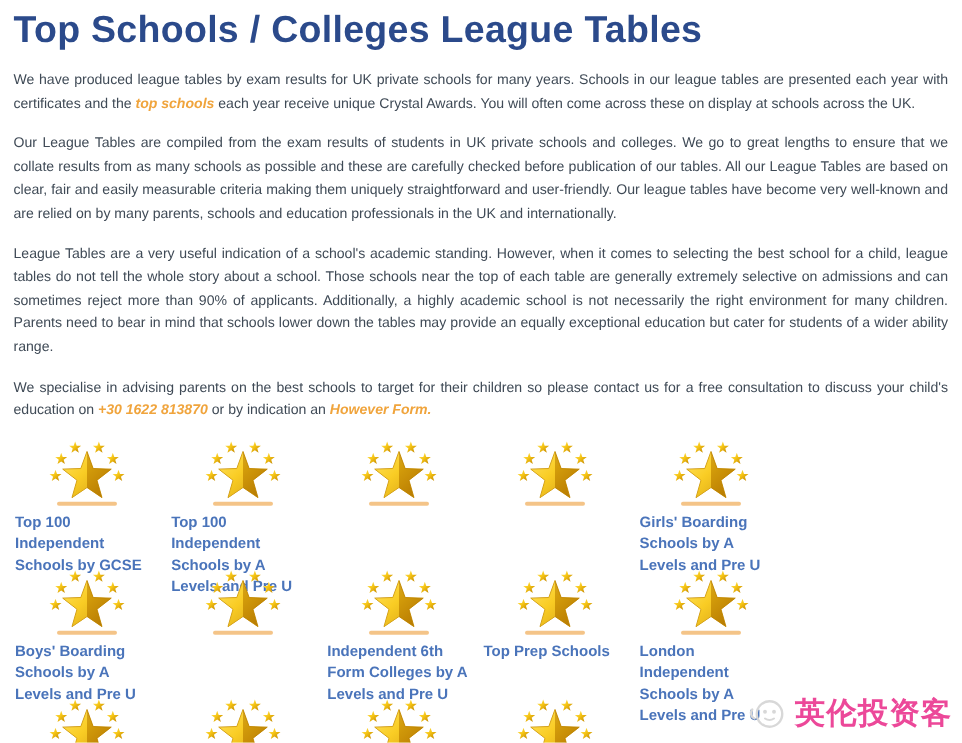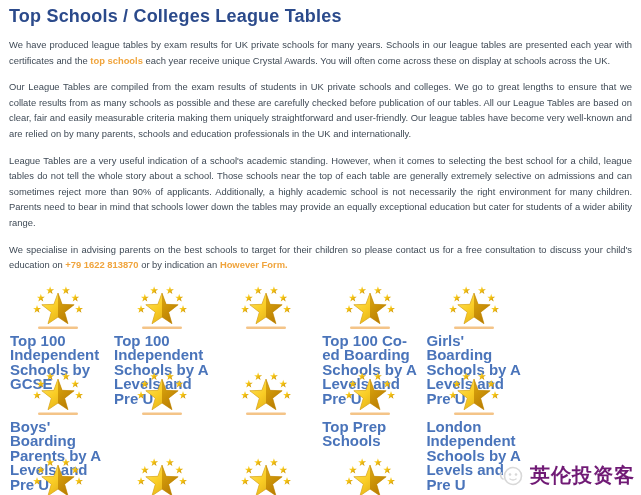--- a/index.html
+++ b/index.html
@@ -5,68 +5,68 @@
   html,body{margin:0;padding:0;}
   body{
     width:641px;height:495px;overflow:hidden;position:relative;
     background:#ffffff;
     font-family:"Liberation Sans","DejaVu Sans",sans-serif;
     -webkit-font-smoothing:antialiased;
   }
   .page{padding:2px 9px 0 9px;}
   h1.page-title{
     margin:4px 0 10px 0;
-    font-size:18px;font-weight:bold;letter-spacing:.2px;
+    font-size:25px;font-weight:bold;letter-spacing:.2px;
     color:#2b4a8b;
   }
   p.body-text{
     margin:0 0 11px 0;
     font-size:9.4px;line-height:15.6px;
     color:#3f4a56;text-align:justify;
   }
-  .link{color:#f0a43c;font-weight:bold;cursor:pointer;text-decoration:none;}
+  .link{color:#f0a43c;font-weight:bold;cursor:pointer;text-decoration:none;font-style:italic;}
   .awards-grid{
     display:flex;flex-wrap:wrap;align-items:flex-start;
     margin-top:2px;
   }
   .award-cell{
     width:104.1px;height:86px;
     box-sizing:border-box;
     padding:0 8px 0 1px;
   }
   .award-icon-wrap{
     height:46px;display:flex;flex-direction:column;align-items:center;justify-content:flex-start;
     cursor:pointer;
   }
   .award-label{
     display:block;margin-top:4px;
-    font-size:15px;line-height:14.5px;font-weight:bold;
+    font-size:10px;line-height:14.5px;font-weight:bold;
     color:#4a74ba;cursor:pointer;
   }
   .watermark{
     position:absolute;right:6px;bottom:6px;
     display:flex;align-items:center;gap:5px;
-    color:#701a75;font-size:20px;font-weight:bold;letter-spacing:1px;
+    color:#ec4899;font-size:20px;font-weight:bold;letter-spacing:1px;
     user-select:none;
   }
 </style>
 </head>
 <body>
 
 <div class="page">
 
   <h1 class="page-title">Top Schools / Colleges League Tables</h1>
 
   <p class="body-text"><span>We have produced league tables by exam results for UK private schools for many years. Schools in our league tables are presented each year with certificates and the </span><span class="link">top schools</span><span> each year receive unique Crystal Awards. You will often come across these on display at schools across the UK.</span></p>
 
   <p class="body-text">Our League Tables are compiled from the exam results of students in UK private schools and colleges. We go to great lengths to ensure that we collate results from as many schools as possible and these are carefully checked before publication of our tables. All our League Tables are based on clear, fair and easily measurable criteria making them uniquely straightforward and user-friendly. Our league tables have become very well-known and are relied on by many parents, schools and education professionals in the UK and internationally.</p>
 
   <p class="body-text">League Tables are a very useful indication of a school's academic standing. However, when it comes to selecting the best school for a child, league tables do not tell the whole story about a school. Those schools near the top of each table are generally extremely selective on admissions and can sometimes reject more than 90% of applicants. Additionally, a highly academic school is not necessarily the right environment for many children. Parents need to bear in mind that schools lower down the tables may provide an equally exceptional education but cater for students of a wider ability range.</p>
 
-  <p class="body-text"><span>We specialise in advising parents on the best schools to target for their children so please contact us for a free consultation to discuss your child's education on </span><span class="link">+79 1622 813870</span><span> or by indication an </span><span class="link">However Form.</span></p>
+  <p class="body-text"><span>We specialise in advising parents on the best schools to target for their children so please contact us for a free consultation to discuss your child's education on </span><span class="link">+30 1622 813870</span><span> or by indication an </span><span class="link">However Form.</span></p>
 
   <div class="awards-grid">
   <div class="award-cell">
     <div class="award-icon-wrap">
       <svg width="58" height="46" viewBox="0 0 58 46" aria-hidden="true">
         <defs>
           <linearGradient id="gGold" x1="0" y1="0" x2="1" y2="1">
             <stop offset="0" stop-color="#ffe873"></stop>
             <stop offset="0.45" stop-color="#f6c514"></stop>
             <stop offset="1" stop-color="#b97c00"></stop>
@@ -167,21 +167,20 @@
         <use href="#ssStar" transform="translate(21.1,6.5)" fill="url(#gGold)"></use>
         <use href="#ssStar" transform="translate(36.9,6.5)" fill="url(#gGold)"></use>
         <use href="#ssStar" transform="translate(11.8,14)" fill="url(#gGold)"></use>
         <use href="#ssStar" transform="translate(46.2,14)" fill="url(#gGold)"></use>
         <use href="#ssStar" transform="translate(8,25.3)" fill="url(#gGold)"></use>
         <use href="#ssStar" transform="translate(50,25.3)" fill="url(#gGold)"></use>
 
         <rect x="9" y="42.5" width="40" height="2.6" rx="1.3" fill="#f0b060" opacity="0.75"></rect>
       </svg>
     </div>
-    <span class="award-label">Top 100 Co-ed Boarding Schools by A Levels and Pre U</span>
   </div>
 
   <div class="award-cell">
     <div class="award-icon-wrap">
       <svg width="58" height="46" viewBox="0 0 58 46" aria-hidden="true">
         <defs>
           <linearGradient id="gGold" x1="0" y1="0" x2="1" y2="1">
             <stop offset="0" stop-color="#ffe873"></stop>
             <stop offset="0.45" stop-color="#f6c514"></stop>
             <stop offset="1" stop-color="#b97c00"></stop>
@@ -225,77 +224,78 @@
         <use href="#ssStar" transform="translate(21.1,6.5)" fill="url(#gGold)"></use>
         <use href="#ssStar" transform="translate(36.9,6.5)" fill="url(#gGold)"></use>
         <use href="#ssStar" transform="translate(11.8,14)" fill="url(#gGold)"></use>
         <use href="#ssStar" transform="translate(46.2,14)" fill="url(#gGold)"></use>
         <use href="#ssStar" transform="translate(8,25.3)" fill="url(#gGold)"></use>
         <use href="#ssStar" transform="translate(50,25.3)" fill="url(#gGold)"></use>
 
         <rect x="9" y="42.5" width="40" height="2.6" rx="1.3" fill="#f0b060" opacity="0.75"></rect>
       </svg>
     </div>
-    <span class="award-label">Boys' Boarding Parents by A Levels and Pre U</span>
-  </div>
-
-  <div class="award-cell">
-    <div class="award-icon-wrap">
-      <svg width="58" height="46" viewBox="0 0 58 46" aria-hidden="true">
-        <defs>
-          <linearGradient id="gGold" x1="0" y1="0" x2="1" y2="1">
-            <stop offset="0" stop-color="#ffe873"></stop>
-            <stop offset="0.45" stop-color="#f6c514"></stop>
-            <stop offset="1" stop-color="#b97c00"></stop>
-          </linearGradient>
-          <path id="ssStar" d="M0,-4.2 L1.0,-1.37 L3.99,-1.3 L1.62,0.53 L2.47,3.4 L0,1.7 L-2.47,3.4 L-1.62,0.53 L-3.99,-1.3 L-1.0,-1.37 Z"></path>
-        </defs>
-
-        <path d="M29,9 L33.11,20.34 L45.17,20.75 L35.66,28.16 L38.99,39.75 L29,33 L19.01,39.75 L22.34,28.16 L12.83,20.75 L24.89,20.34 Z" fill="url(#gGold)" stroke="#c78d00" stroke-width="0.6"></path>
-        <path d="M29,9 L33.11,20.34 L45.17,20.75 L35.66,28.16 L38.99,39.75 L29,33 Z" fill="#a86a00" opacity="0.45"></path>
-        <path d="M29,9 L29,33 L19.01,39.75 L22.34,28.16 L12.83,20.75 L24.89,20.34 Z" fill="#ffd942" opacity="0.35"></path>
-
-        <use href="#ssStar" transform="translate(21.1,6.5)" fill="url(#gGold)"></use>
-        <use href="#ssStar" transform="translate(36.9,6.5)" fill="url(#gGold)"></use>
-        <use href="#ssStar" transform="translate(11.8,14)" fill="url(#gGold)"></use>
-        <use href="#ssStar" transform="translate(46.2,14)" fill="url(#gGold)"></use>
-        <use href="#ssStar" transform="translate(8,25.3)" fill="url(#gGold)"></use>
-        <use href="#ssStar" transform="translate(50,25.3)" fill="url(#gGold)"></use>
-
-        <rect x="9" y="42.5" width="40" height="2.6" rx="1.3" fill="#f0b060" opacity="0.75"></rect>
-      </svg>
-    </div>
-  </div>
-
-  <div class="award-cell">
-    <div class="award-icon-wrap">
-      <svg width="58" height="46" viewBox="0 0 58 46" aria-hidden="true">
-        <defs>
-          <linearGradient id="gGold" x1="0" y1="0" x2="1" y2="1">
-            <stop offset="0" stop-color="#ffe873"></stop>
-            <stop offset="0.45" stop-color="#f6c514"></stop>
-            <stop offset="1" stop-color="#b97c00"></stop>
-          </linearGradient>
-          <path id="ssStar" d="M0,-4.2 L1.0,-1.37 L3.99,-1.3 L1.62,0.53 L2.47,3.4 L0,1.7 L-2.47,3.4 L-1.62,0.53 L-3.99,-1.3 L-1.0,-1.37 Z"></path>
-        </defs>
-
-        <path d="M29,9 L33.11,20.34 L45.17,20.75 L35.66,28.16 L38.99,39.75 L29,33 L19.01,39.75 L22.34,28.16 L12.83,20.75 L24.89,20.34 Z" fill="url(#gGold)" stroke="#c78d00" stroke-width="0.6"></path>
-        <path d="M29,9 L33.11,20.34 L45.17,20.75 L35.66,28.16 L38.99,39.75 L29,33 Z" fill="#a86a00" opacity="0.45"></path>
-        <path d="M29,9 L29,33 L19.01,39.75 L22.34,28.16 L12.83,20.75 L24.89,20.34 Z" fill="#ffd942" opacity="0.35"></path>
-
-        <use href="#ssStar" transform="translate(21.1,6.5)" fill="url(#gGold)"></use>
-        <use href="#ssStar" transform="translate(36.9,6.5)" fill="url(#gGold)"></use>
-        <use href="#ssStar" transform="translate(11.8,14)" fill="url(#gGold)"></use>
-        <use href="#ssStar" transform="translate(46.2,14)" fill="url(#gGold)"></use>
-        <use href="#ssStar" transform="translate(8,25.3)" fill="url(#gGold)"></use>
-        <use href="#ssStar" transform="translate(50,25.3)" fill="url(#gGold)"></use>
-
-        <rect x="9" y="42.5" width="40" height="2.6" rx="1.3" fill="#f0b060" opacity="0.75"></rect>
-      </svg>
-    </div>
+    <span class="award-label">Boys' Boarding Schools by A Levels and Pre U</span>
+  </div>
+
+  <div class="award-cell">
+    <div class="award-icon-wrap">
+      <svg width="58" height="46" viewBox="0 0 58 46" aria-hidden="true">
+        <defs>
+          <linearGradient id="gGold" x1="0" y1="0" x2="1" y2="1">
+            <stop offset="0" stop-color="#ffe873"></stop>
+            <stop offset="0.45" stop-color="#f6c514"></stop>
+            <stop offset="1" stop-color="#b97c00"></stop>
+          </linearGradient>
+          <path id="ssStar" d="M0,-4.2 L1.0,-1.37 L3.99,-1.3 L1.62,0.53 L2.47,3.4 L0,1.7 L-2.47,3.4 L-1.62,0.53 L-3.99,-1.3 L-1.0,-1.37 Z"></path>
+        </defs>
+
+        <path d="M29,9 L33.11,20.34 L45.17,20.75 L35.66,28.16 L38.99,39.75 L29,33 L19.01,39.75 L22.34,28.16 L12.83,20.75 L24.89,20.34 Z" fill="url(#gGold)" stroke="#c78d00" stroke-width="0.6"></path>
+        <path d="M29,9 L33.11,20.34 L45.17,20.75 L35.66,28.16 L38.99,39.75 L29,33 Z" fill="#a86a00" opacity="0.45"></path>
+        <path d="M29,9 L29,33 L19.01,39.75 L22.34,28.16 L12.83,20.75 L24.89,20.34 Z" fill="#ffd942" opacity="0.35"></path>
+
+        <use href="#ssStar" transform="translate(21.1,6.5)" fill="url(#gGold)"></use>
+        <use href="#ssStar" transform="translate(36.9,6.5)" fill="url(#gGold)"></use>
+        <use href="#ssStar" transform="translate(11.8,14)" fill="url(#gGold)"></use>
+        <use href="#ssStar" transform="translate(46.2,14)" fill="url(#gGold)"></use>
+        <use href="#ssStar" transform="translate(8,25.3)" fill="url(#gGold)"></use>
+        <use href="#ssStar" transform="translate(50,25.3)" fill="url(#gGold)"></use>
+
+        <rect x="9" y="42.5" width="40" height="2.6" rx="1.3" fill="#f0b060" opacity="0.75"></rect>
+      </svg>
+    </div>
+  </div>
+
+  <div class="award-cell">
+    <div class="award-icon-wrap">
+      <svg width="58" height="46" viewBox="0 0 58 46" aria-hidden="true">
+        <defs>
+          <linearGradient id="gGold" x1="0" y1="0" x2="1" y2="1">
+            <stop offset="0" stop-color="#ffe873"></stop>
+            <stop offset="0.45" stop-color="#f6c514"></stop>
+            <stop offset="1" stop-color="#b97c00"></stop>
+          </linearGradient>
+          <path id="ssStar" d="M0,-4.2 L1.0,-1.37 L3.99,-1.3 L1.62,0.53 L2.47,3.4 L0,1.7 L-2.47,3.4 L-1.62,0.53 L-3.99,-1.3 L-1.0,-1.37 Z"></path>
+        </defs>
+
+        <path d="M29,9 L33.11,20.34 L45.17,20.75 L35.66,28.16 L38.99,39.75 L29,33 L19.01,39.75 L22.34,28.16 L12.83,20.75 L24.89,20.34 Z" fill="url(#gGold)" stroke="#c78d00" stroke-width="0.6"></path>
+        <path d="M29,9 L33.11,20.34 L45.17,20.75 L35.66,28.16 L38.99,39.75 L29,33 Z" fill="#a86a00" opacity="0.45"></path>
+        <path d="M29,9 L29,33 L19.01,39.75 L22.34,28.16 L12.83,20.75 L24.89,20.34 Z" fill="#ffd942" opacity="0.35"></path>
+
+        <use href="#ssStar" transform="translate(21.1,6.5)" fill="url(#gGold)"></use>
+        <use href="#ssStar" transform="translate(36.9,6.5)" fill="url(#gGold)"></use>
+        <use href="#ssStar" transform="translate(11.8,14)" fill="url(#gGold)"></use>
+        <use href="#ssStar" transform="translate(46.2,14)" fill="url(#gGold)"></use>
+        <use href="#ssStar" transform="translate(8,25.3)" fill="url(#gGold)"></use>
+        <use href="#ssStar" transform="translate(50,25.3)" fill="url(#gGold)"></use>
+
+        <rect x="9" y="42.5" width="40" height="2.6" rx="1.3" fill="#f0b060" opacity="0.75"></rect>
+      </svg>
+    </div>
+    <span class="award-label">Independent 6th Form Colleges by A Levels and Pre U</span>
   </div>
 
   <div class="award-cell">
     <div class="award-icon-wrap">
       <svg width="58" height="46" viewBox="0 0 58 46" aria-hidden="true">
         <defs>
           <linearGradient id="gGold" x1="0" y1="0" x2="1" y2="1">
             <stop offset="0" stop-color="#ffe873"></stop>
             <stop offset="0.45" stop-color="#f6c514"></stop>
             <stop offset="1" stop-color="#b97c00"></stop>

